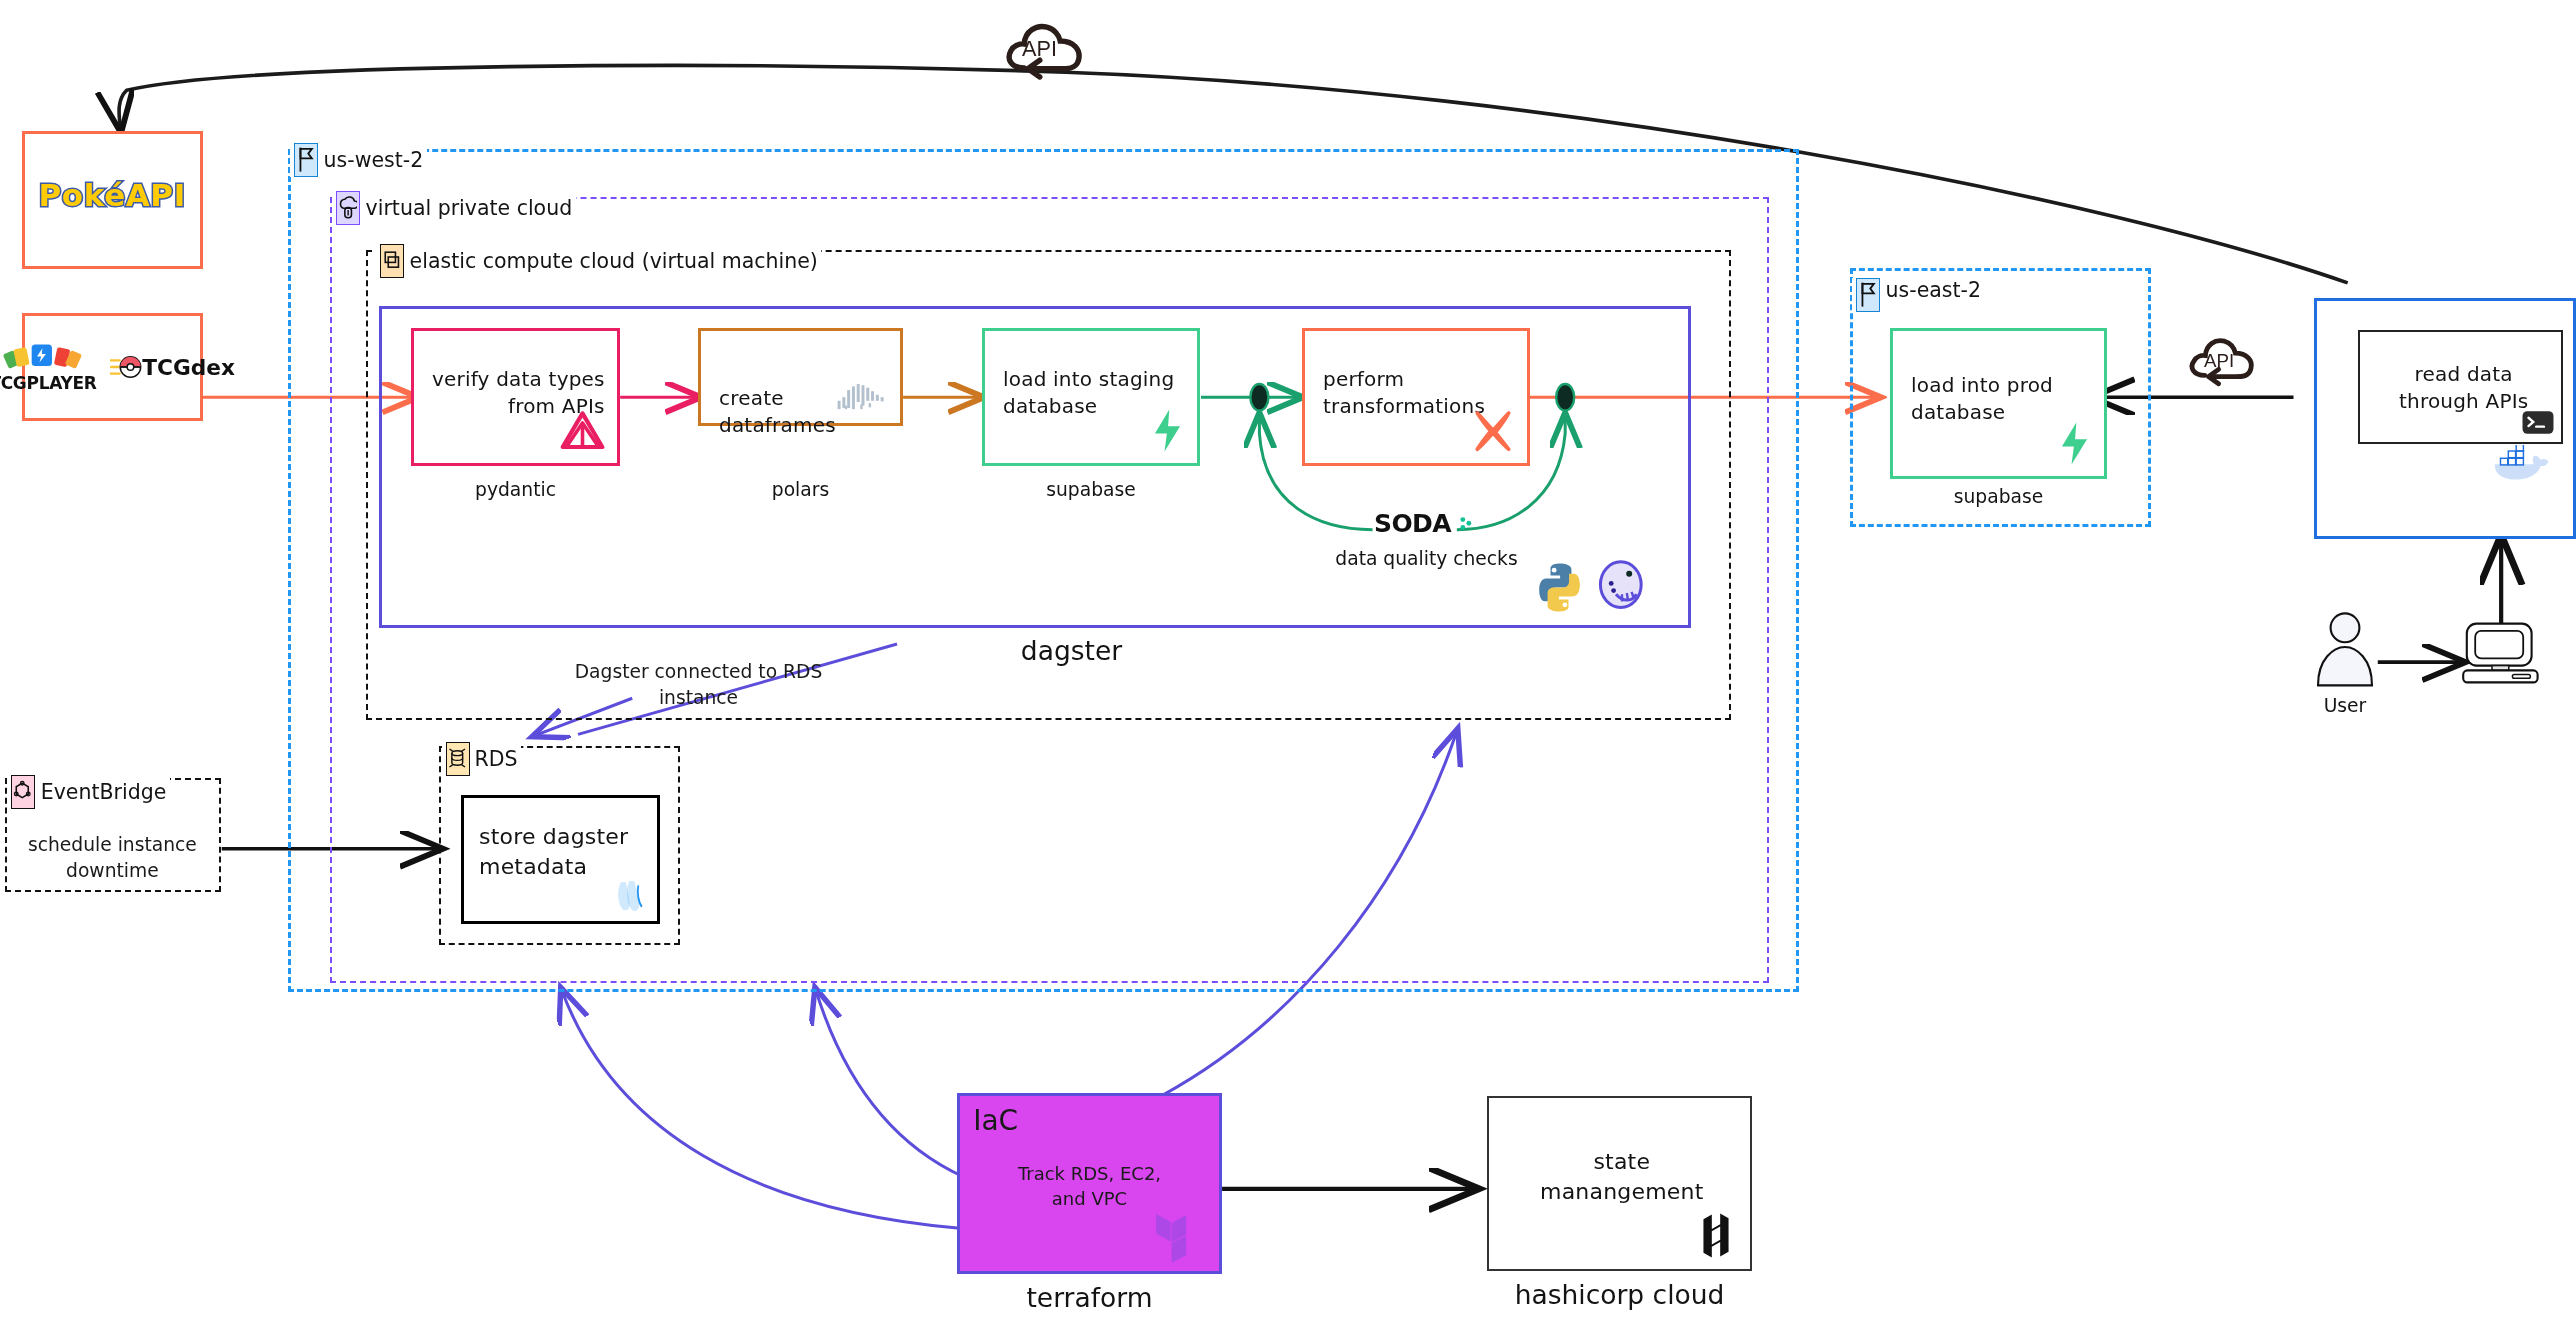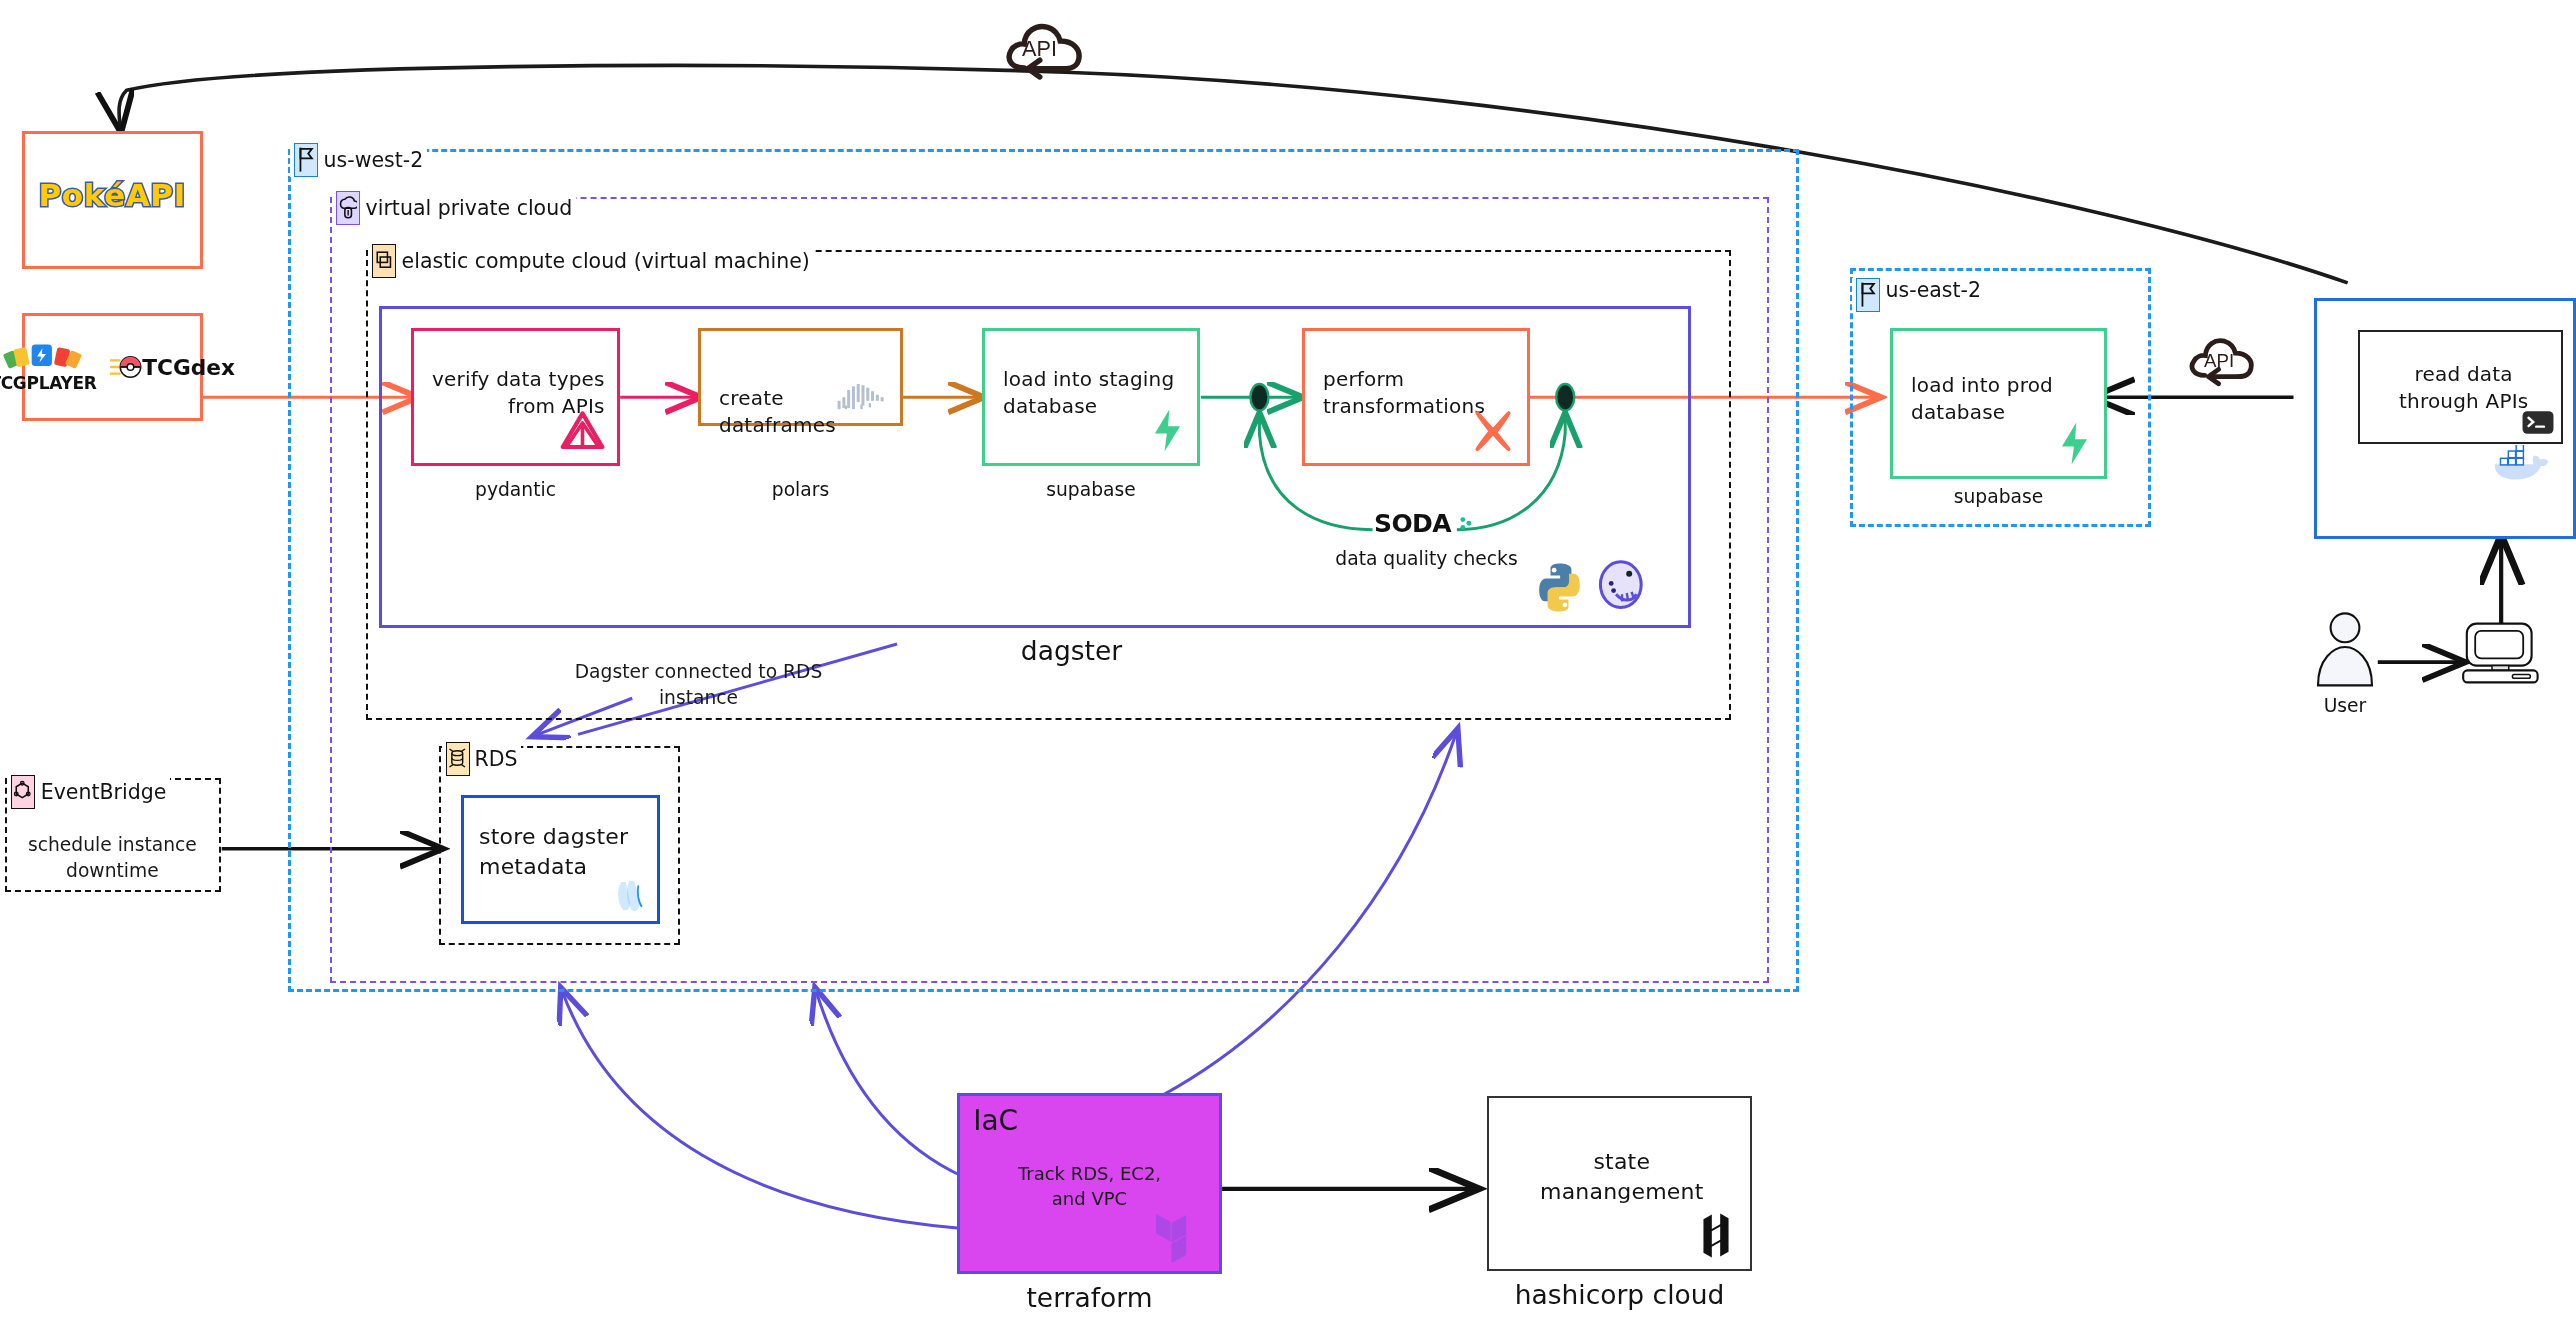--- a/index.html
+++ b/index.html
@@ -175,21 +175,21 @@
       <svg width="20.5" height="30" viewBox="0 0 34 50">
           <path d="M6,20 a7,7 0 0 1 7,-8 a9,9 0 0 1 16,3 a6,6 0 0 1 0,12 L11,27 a6,6 0 0 1 -5,-7 Z" fill="none" stroke="#111" stroke-width="2.6"></path>
           <rect x="13" y="26" width="11" height="17" rx="5" fill="none" stroke="#111" stroke-width="2.6"></rect>
           <path d="M18.5,30 L18.5,39" stroke="#111" stroke-width="2.4"></path>
         </svg>
     </span>
     <span class="grp-title">virtual private cloud</span>
   </div>
 
   <div class="abs ec2" style="left:366px;top:250px;width:1365px;height:470px;"></div>
-  <div class="abs" style="left:368px;top:244px;display:flex;align-items:center;gap:6px;background:#fff;padding:0 3.6px;">
+  <div class="abs" style="left:376px;top:244px;display:flex;align-items:center;gap:6px;background:#fff;padding:0 3.6px;">
     <span class="svc-icon" style="border-color:#111;background:#ffe0b2;">
       <svg width="20.5" height="30" viewBox="0 0 34 50">
           <rect x="7" y="12" width="17" height="17" fill="none" stroke="#111" stroke-width="2.6"></rect>
           <rect x="12" y="20" width="17" height="17" fill="none" stroke="#111" stroke-width="2.6"></rect>
         </svg>
     </span>
     <span class="grp-title">elastic compute cloud (virtual machine)</span>
   </div>
 
   <div class="abs dagster-box" style="left:379px;top:306px;width:1312px;height:322px;"></div>
@@ -383,21 +383,21 @@
     <span class="svc-icon" style="border-color:#111;background:#ffe6b3;">
       <svg width="20.5" height="30" viewBox="0 0 34 50">
           <ellipse cx="17" cy="17" rx="9" ry="4" fill="none" stroke="#111" stroke-width="2.4"></ellipse>
           <path d="M8,17 v16 a9,4 0 0 0 18,0 v-16" fill="none" stroke="#111" stroke-width="2.4"></path>
           <path d="M8,25 a9,4 0 0 0 18,0" fill="none" stroke="#111" stroke-width="2.2"></path>
           <path d="M4,10 L10,14 M30,10 L24,14 M4,40 L10,36 M30,40 L24,36" stroke="#111" stroke-width="2.2"></path>
         </svg>
     </span>
     <span class="grp-title">RDS</span>
   </div>
-  <div class="abs node" style="left:461px;top:795px;width:199px;height:129px;border:3px solid #1d4ed8;">
+  <div class="abs node" style="left:461px;top:795px;width:199px;height:129px;border:3px solid #000000;">
     <div class="label" style="position:absolute;left:15px;top:24px;font-size:22px;">store dagster
 metadata</div>
     <span class="logo" style="right:8.4px;bottom:4.8px;">
       <svg width="37" height="37" viewBox="0 0 62 62">
         <g fill="none" stroke="#2196f3" stroke-width="3">
           <path d="M16,10 C10,22 10,40 18,52 C24,58 30,52 28,42 C26,30 24,18 22,10 Z" fill="#2196f3" opacity="0.2"></path>
           <path d="M30,8 C24,22 26,42 34,54 C40,60 46,52 44,40 C42,26 38,14 36,8 Z" fill="#2196f3" opacity="0.2"></path>
           <path d="M44,14 C42,26 44,42 50,50"></path>
         </g>
       </svg>

